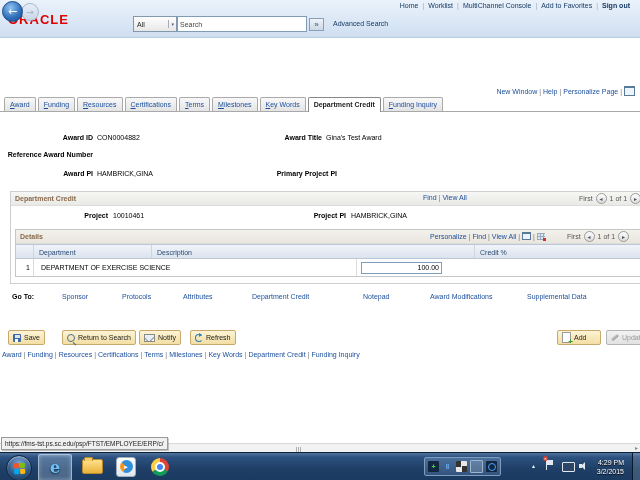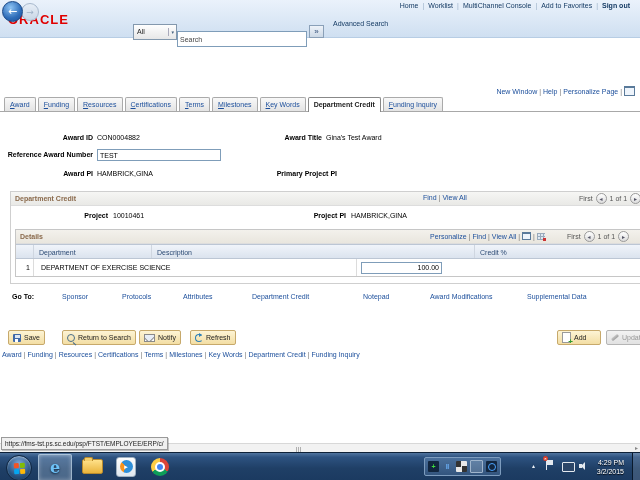--- a/index.html
+++ b/index.html
@@ -214,21 +214,21 @@
       <span>Add to Favorites</span>
         <span class="sep">|</span>
       <span style="font-weight:bold">Sign out</span>
     </div>
     <div class="a logo" style="left:8px;top:12px">ORACLE</div>
     <div class="a f" style="left:133px;top:16px">
       <div class="scope">
         <span style="padding:0 3px">All</span>
         <span class="caret" style="margin-left:auto;border-left:1px solid #aab;padding:1px 2px">▾</span>
       </div>
-      <input class="inp" style="width: 130px; height: 16px; color: rgb(68, 68, 68); margin-top: 15px;" value="Search">
+      <input class="inp" style="width: 130px; height: 16px; color: rgb(68, 68, 68);" value="Search">
       <div class="gobtn" style="margin-left:2px">»</div>
     </div>
     <div class="a navy" style="left:333px;top:20px">Advanced Search</div>
   </div>
 
   <div class="a f nw" style="right:5px;top:86px">
     <span class="link">New Window</span>
       <span class="sep2">|</span>
     <span class="link">Help</span>
       <span class="sep2">|</span>
@@ -250,21 +250,20 @@
   </div>
 
   <div class="a nw" style="left:0;top:134px;width:640px;height:10px">
     <span class="a lbl" style="left:0;width:93px;text-align:right">Award ID</span>
     <span class="a" style="left:97px">CON0004882</span>
     <span class="a lbl" style="left:230px;width:92px;text-align:right">Award Title</span>
     <span class="a" style="left:326px">Gina's Test Award</span>
   </div>
   <div class="a nw" style="left:0;top:149px;width:640px;height:12px">
     <span class="a lbl" style="left:0;width:93px;text-align:right;line-height:12px">Reference Award Number</span>
-    <input class="inp a" style="left: 97px; width: 124px;" value="TEST">
   </div>
   <div class="a nw" style="left:0;top:170px;width:640px;height:10px">
     <span class="a lbl" style="left:0;width:93px;text-align:right">Award PI</span>
     <span class="a" style="left:97px">HAMBRICK,GINA</span>
     <span class="a lbl" style="left:245px;width:92px;text-align:right">Primary Project PI</span>
   </div>
 
   <div class="a groupbox" style="left:10px;top:191px;width:638px;height:93px">
     <div class="secbar">
       <span class="sectitle a" style="left:0">Department Credit</span>

